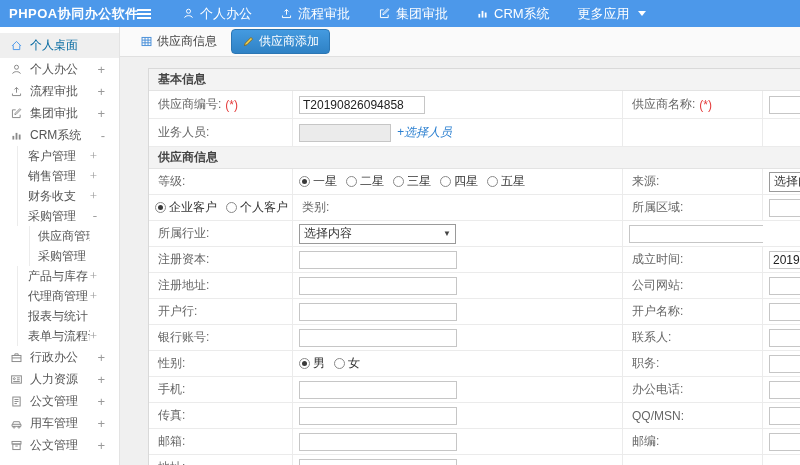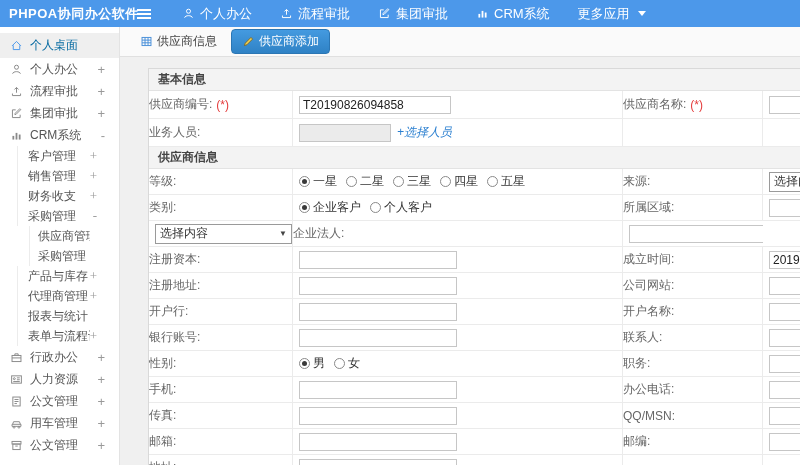--- a/index.html
+++ b/index.html
@@ -39,27 +39,27 @@
   .tab .icon { color:#4a90d9; }
   .tab.active { background:linear-gradient(#449ae0,#2f82c5); color:#fff; border:1px solid #2b76b4; border-radius:4px; padding:3px 10px; margin-left:8px; }
 
   
   .content { padding:11px 0 0 28px; }
   .panel { width:1090px; background:#fff; border:1px solid #d9d9d9; }
   .sec-header { height:22px; line-height:21px; background:#f3f3f3; border-bottom:1px solid #e3e3e3; font-size:12px; font-weight:bold; color:#444; padding-left:9px; }
   .frow { display:grid; grid-template-columns:144px 330px 140px 1fr; border-bottom:1px solid #ebebeb; }
   .sec-0 .frow { height:28px; }
   .sec-1 .frow { height:26px; }
-  .fcell { display:flex; align-items:center; border-right:1px solid #ebebeb; font-size:12px; color:#666; overflow:hidden; white-space:nowrap; }
+  .fcell { display:flex; align-items:center; border-right:1px solid #ebebeb; padding-left:9px; font-size:12px; color:#666; overflow:hidden; white-space:nowrap; }
   .fcell.field { padding-left:6px; color:#333; }
   .fcell:last-child { border-right:none; }
   .req { color:#e43c3c; margin-left:4px; }
   input.txt { height:18px; width:158px; border:1px solid #c6c6c6; font-size:12px; padding:0 3px; color:#222; background:#fff;
     font-family:"Liberation Sans","DejaVu Sans",sans-serif; }
-  input.txt.code { width:152px; }
+  input.txt.code { width:126px; }
   input.txt.gray { width:92px; background:#ebebeb; }
   .link { color:#2a7fd0; margin-left:6px; font-size:12px; cursor:pointer;font-style:italic; }
   .sel { width:157px; height:20px; border:1px solid #9a9a9a; background:#fff; display:flex; align-items:center; justify-content:space-between; padding:0 4px; font-size:12px; color:#333; cursor:pointer; }
   .sel .car { font-size:8px; color:#444; }
   .radio-group { display:flex; align-items:center; gap:9px; }
   .radio-opt { display:flex; align-items:center; gap:3px; cursor:pointer; }
   .rdot { width:11px; height:11px; border:1px solid #8a8a8a; border-radius:50%; background:#fff; display:inline-flex; align-items:center; justify-content:center; flex:none; }
   .rdot.on::after { content:''; width:5px; height:5px; border-radius:50%; background:#3a3a3a; }
 </style>
 </head>
@@ -343,51 +343,51 @@
               <div class="fcell">
                 <span>来源:</span>
               </div>
               <div class="fcell field">
                 <div class="sel">
                   <span>选择内容</span>
                 </div>
               </div>
             </div>
             <div class="frow">
-              <div class="fcell">
-                <span>类别:</span>
-              </div>
               <div class="fcell field">
                 <div class="radio-group">
                   <label class="radio-opt">
                     <span class="rdot on"></span>
                     <span>企业客户</span>
                   </label>
                   <label class="radio-opt">
                     <span class="rdot"></span>
                     <span>个人客户</span>
                   </label>
                 </div>
               </div>
               <div class="fcell">
+                <span>类别:</span>
+              </div>
+              <div class="fcell">
                 <span>所属区域:</span>
               </div>
               <div class="fcell field">
                 <input class="txt" type="text" style="">
               </div>
             </div>
             <div class="frow">
+              <div class="fcell">
+                <span>所属行业:</span>
+              </div>
               <div class="fcell field">
                 <div class="sel">
                   <span>选择内容</span>
                   <span class="car">▼</span>
                 </div>
-              </div>
-              <div class="fcell">
-                <span>企业法人:</span>
               </div>
               <div class="fcell field">
                 <input class="txt" type="text" style="">
               </div>
             </div>
             <div class="frow">
               <div class="fcell">
                 <span>注册资本:</span>
               </div>
               <div class="fcell field">

